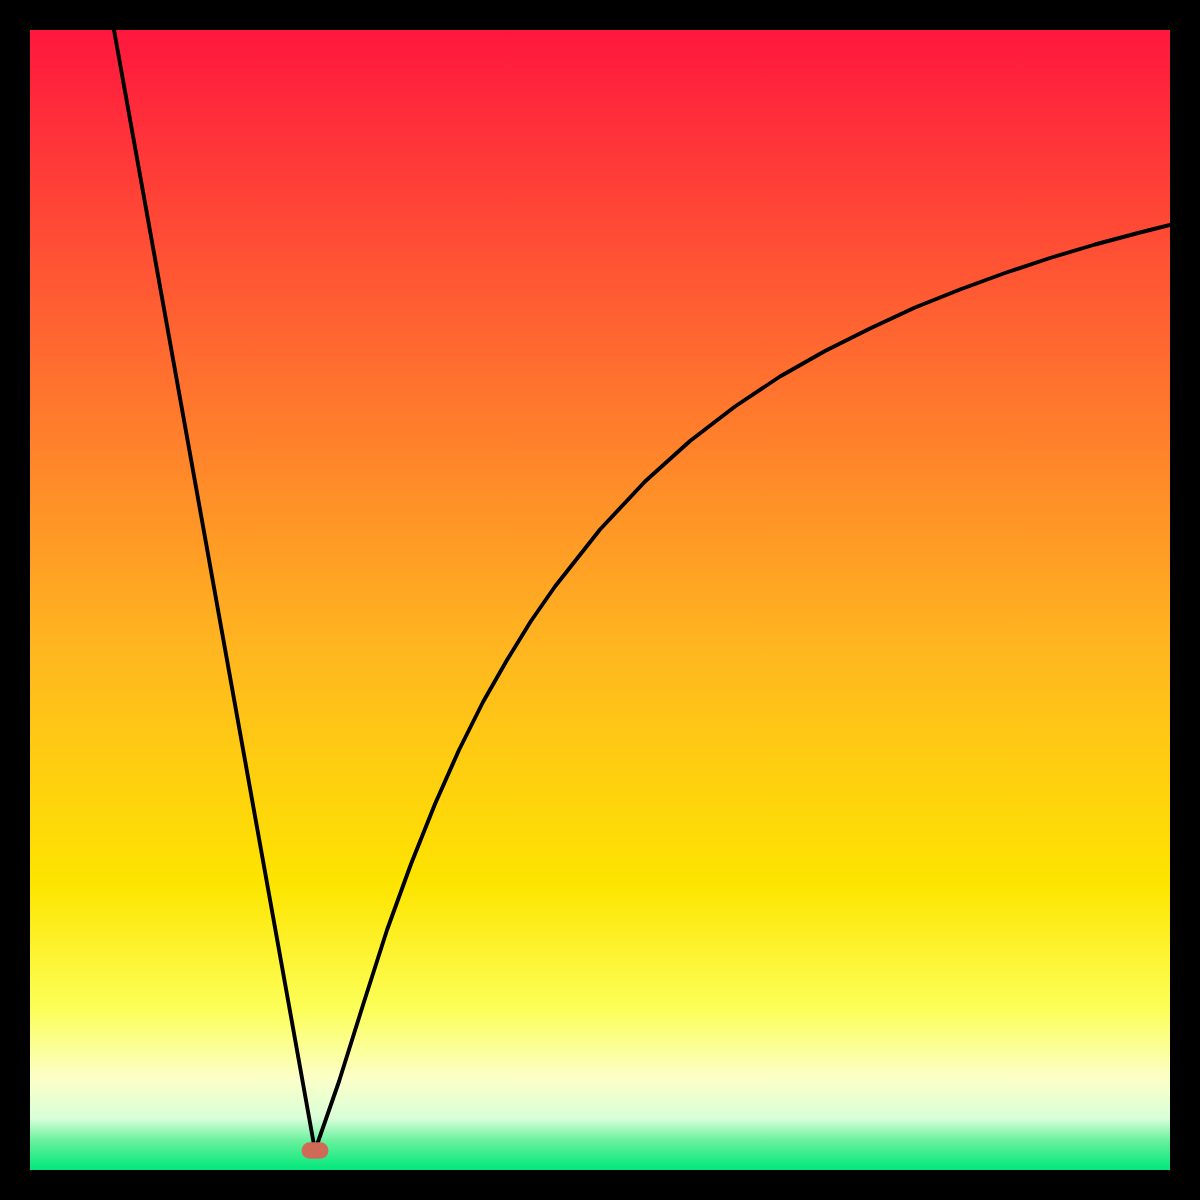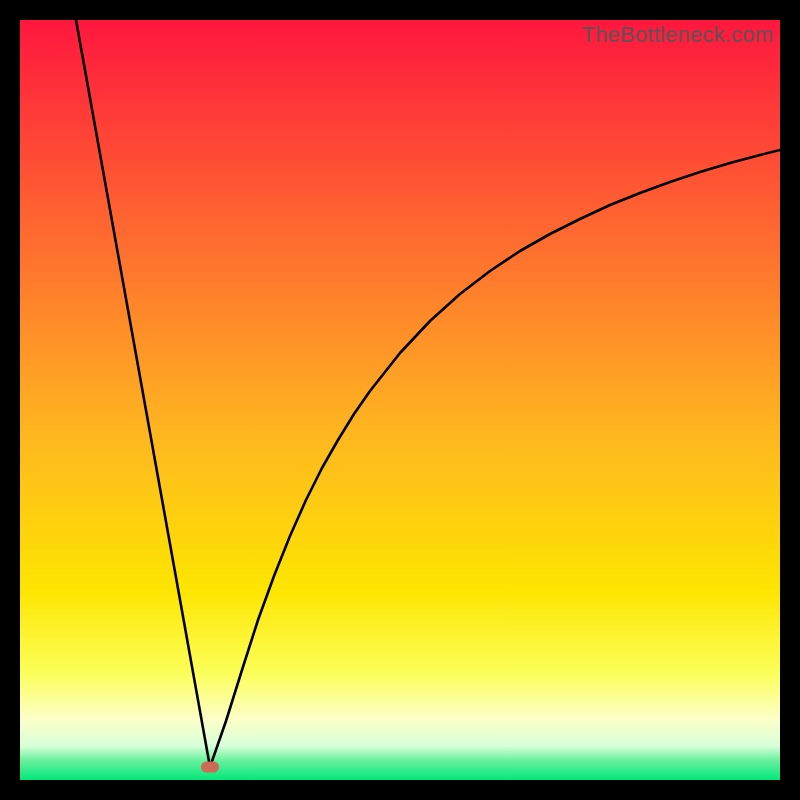--- a/index.html
+++ b/index.html
@@ -65,20 +65,19 @@
         <stop offset="86%" stop-color="#fcff5a"></stop>
         <stop offset="92%" stop-color="#fcffc8"></stop>
         <stop offset="95.5%" stop-color="#d8ffd8"></stop>
         <stop offset="97.5%" stop-color="#66f09c"></stop>
         <stop offset="100%" stop-color="#00e87a"></stop>
       </linearGradient>
     </defs>
     <rect x="0" y="0" width="760" height="760" fill="url(#g)"></rect>
   </svg>
 
-  <div class="watermark">TheBottleneck.com</div>
 
   <svg class="curve" viewBox="0 0 760 760" preserveAspectRatio="none">
     <path id="curve-path" fill="none" stroke="#000000" stroke-width="2.6" stroke-linecap="round" stroke-linejoin="round" d="M 56 0 L 190 747 L 206 701 L 222 650 L 238 600 L 254 556 L 270 516 L 286 480 L 302 448 L 318 420 L 334 394 L 350 371 L 380 333 L 410 301 L 440 274 L 470 251 L 500 231 L 530 214 L 560 199 L 590 185 L 620 173 L 650 162 L 680 152 L 710 143 L 740 135 L 760 130 "></path>
   </svg>
 
   <div class="marker" id="marker" style="left: 190px; top: 747px; background: rgb(207, 106, 87);"></div>
 </div>
 
 </body></html>

